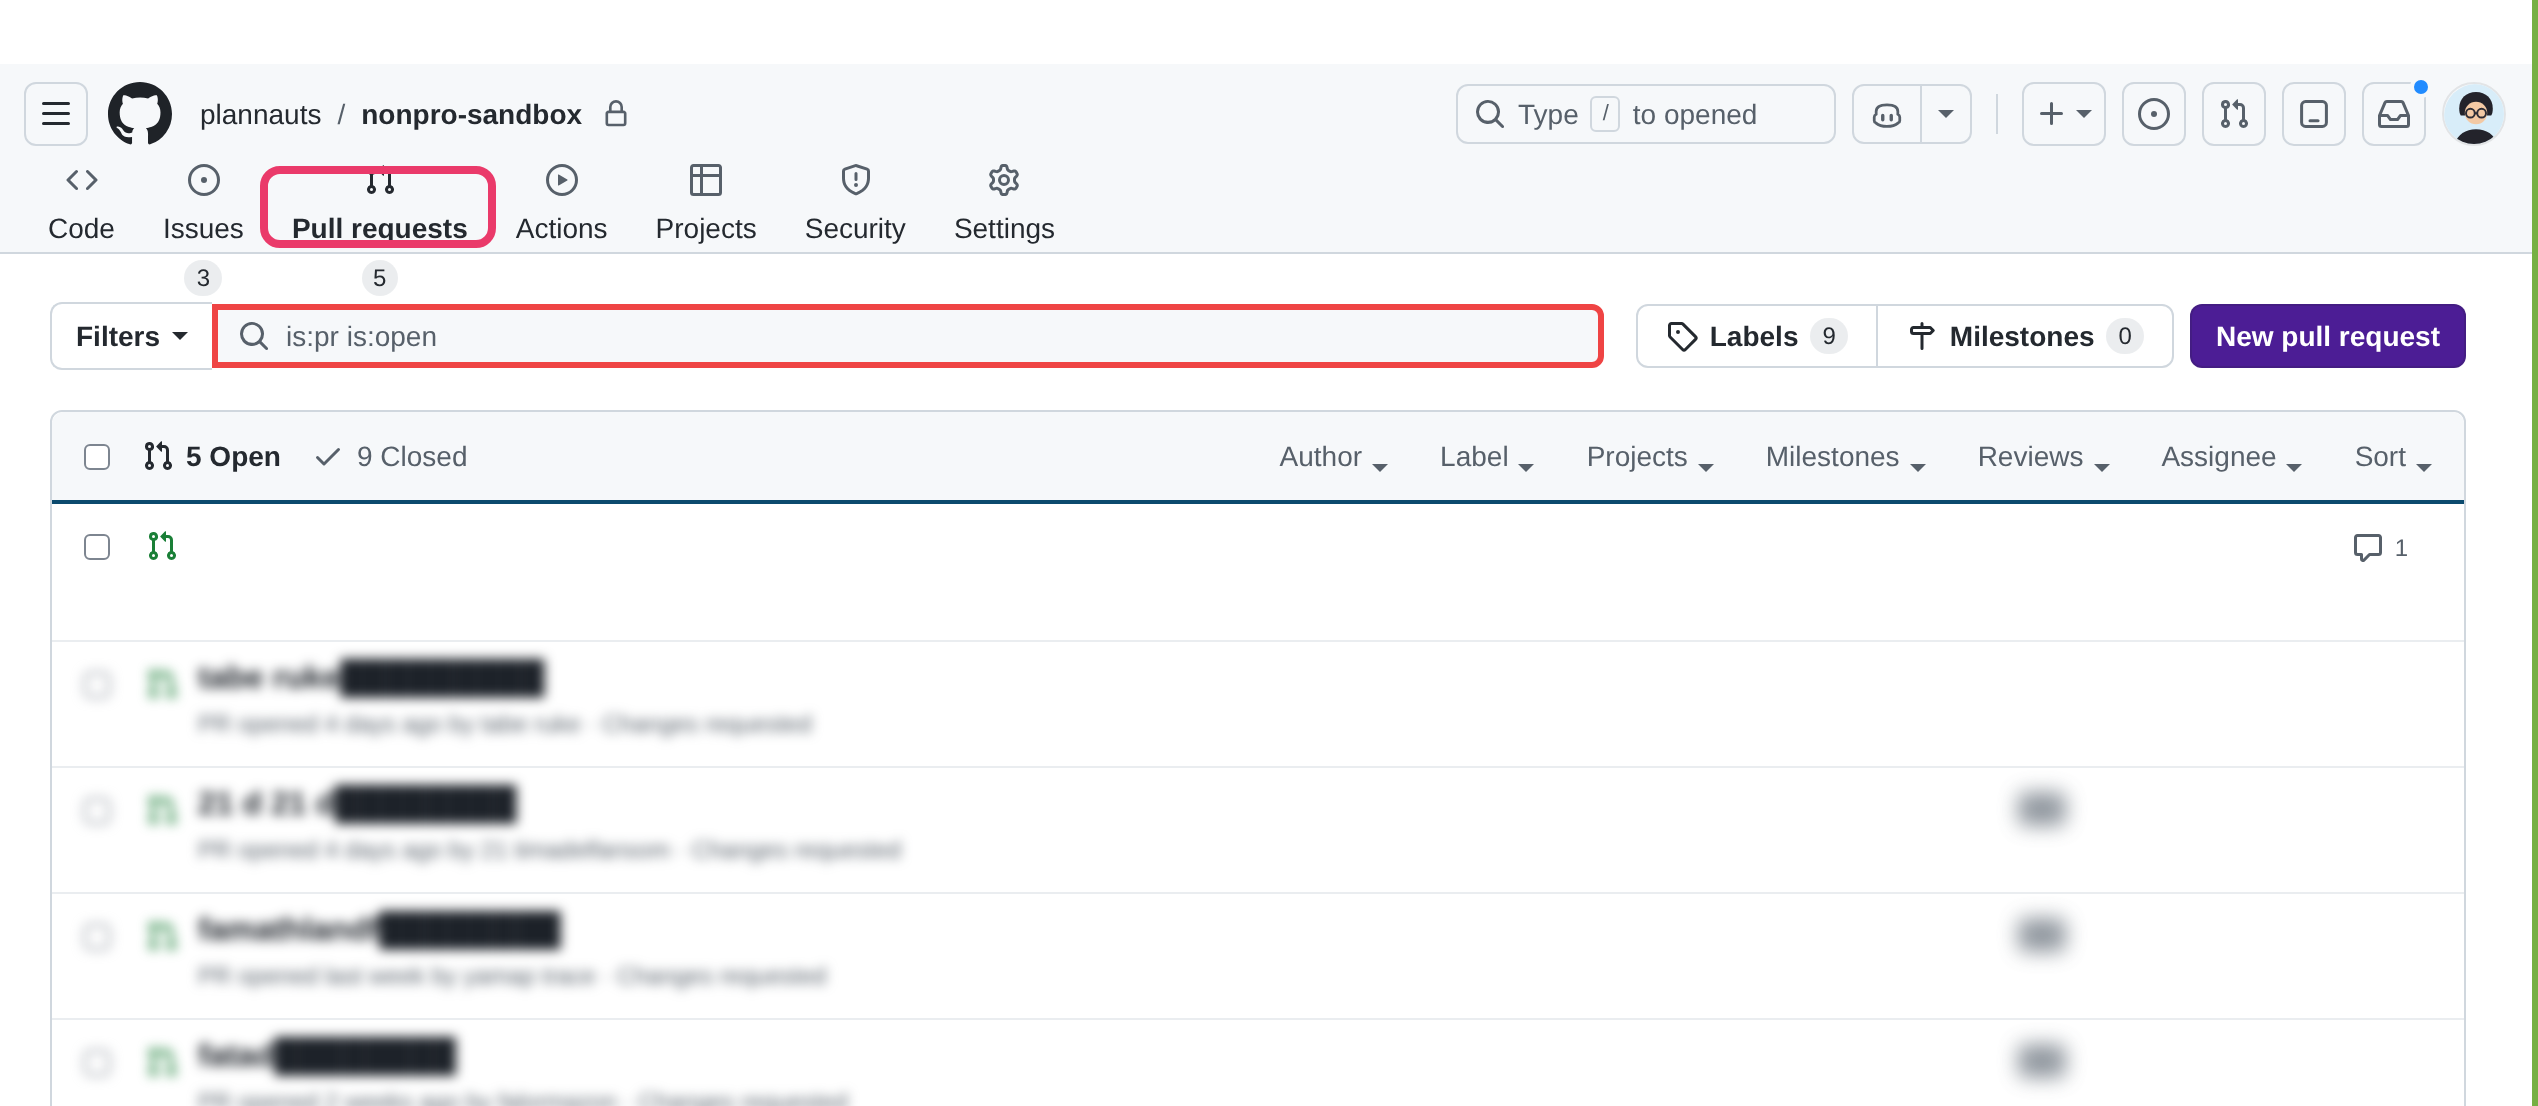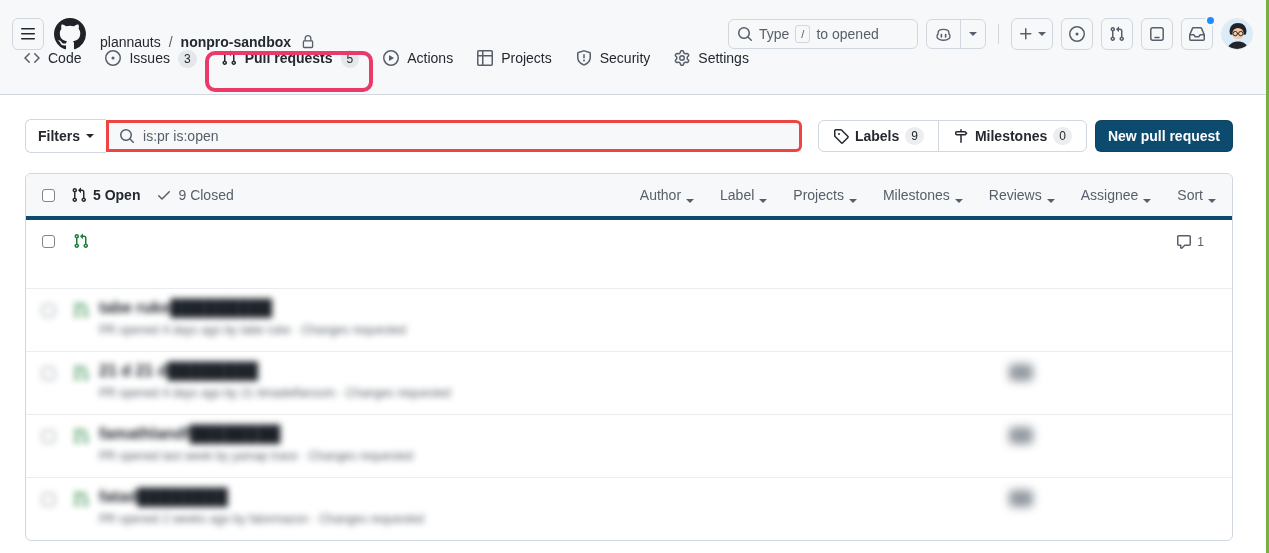--- a/index.html
+++ b/index.html
@@ -2,21 +2,21 @@
 <html><head>
 <meta charset="utf-8">
 <style>
   * { margin:0; padding:0; box-sizing:border-box; }
   html,body { background:#fff; }
   body { font-family:"Liberation Sans","DejaVu Sans",sans-serif; color:#24292f; }
   .app { position:relative; width:1269px; height:553px; background:#fff; overflow:hidden; }
 
   
   .header-wrap { background:#f6f8fa; border-bottom:1px solid #d0d7de; }
-  .topbar { display:flex; align-items:flex-end; height:50px; padding:0 16px 0 12px; gap:8px; }
+  .topbar { display:flex; align-items:center; height:50px; padding:0 16px 0 12px; gap:8px;margin-top:32px; }
   .hamburger { width:32px; height:32px; border:1px solid #d0d7de; border-radius:6px; background:transparent;
                display:flex; align-items:center; justify-content:center; color:#24292f; cursor:pointer; }
   .gh-logo { width:32px; height:32px; color:#1f2328; display:flex; align-items:center; margin-left:2px; }
   .crumb { display:flex; align-items:center; gap:8px; font-size:14px; margin-left:6px; }
   .crumb .owner { color:#24292f; text-decoration:none; }
   .crumb .sep { color:#57606a; }
   .crumb .repo { font-weight:600; color:#24292f; text-decoration:none; }
   .lock { color:#57606a; display:inline-flex; margin-left:2px; }
   .top-right { margin-left:auto; display:flex; align-items:center; gap:8px; }
   .searchbox { width:190px; height:30px; border:1px solid #d0d7de; border-radius:6px; display:flex;
@@ -29,22 +29,22 @@
   .iconbtn { height:32px; min-width:32px; border:1px solid #d0d7de; border-radius:6px; background:transparent;
              display:flex; align-items:center; justify-content:center; color:#57606a; position:relative; cursor:pointer; gap:4px; padding:0 6px; }
   .caret { width:0; height:0; border-left:4px solid transparent; border-right:4px solid transparent;
            border-top:4px solid currentColor; display:inline-block; }
   .dot-unread { position:absolute; top:-4px; right:-4px; width:11px; height:11px; border-radius:50%;
                 background:#218bff; border:2px solid #f6f8fa; }
   .avatar { width:32px; height:32px; border-radius:50%; overflow:hidden; border:1px solid rgba(0,0,0,.08); cursor:pointer; flex:none; }
 
   
   .repo-nav { display:flex; align-items:stretch; height:44px; padding:0 16px; }
-  .tab { display:flex; align-items:flex-start; gap:8px; padding:0 8px; margin-right:8px; font-size:14px;
-         color:#24292f; text-decoration:none; position:relative; cursor:pointer; }
+  .tab { display:flex; align-items:center; gap:8px; padding:0 8px; margin-right:8px; font-size:14px;
+         color:#24292f; text-decoration:none; position:relative; cursor:pointer;flex-direction:column; }
   .tab .tico { color:#57606a; display:inline-flex; }
   .tab.selected { font-weight:600; }
   .tab.selected .tico { color:#24292f; }
   .counter { background:rgba(175,184,193,.25); border-radius:2em; padding:0 6px; font-size:12px; font-weight:400;
              line-height:18px; min-width:18px; text-align:center; color:#24292f; }
   .annotation-box { position:absolute; top:1px; bottom:2px; left:-8px; right:-6px; border:4px solid #ea3a6a;
                     border-radius:10px; pointer-events:none; z-index:5; }
 
   
   .main { padding:24px 36px 0 25px; }
@@ -52,26 +52,26 @@
   .filters-btn { height:32px; background:#f6f8fa; border:1px solid #d0d7de; border-right:none;
                  border-radius:6px 0 0 6px; padding:16px 12px; font-size:14px; font-weight:600; color:#24292f;
                  display:flex; align-items:center; gap:6px; cursor:pointer; background:#fff; }
   .query-input { flex:1; height:32px; border:3px solid #ef4444; border-radius:0 6px 6px 0; background:#f6f8fa;
                  display:flex; align-items:center; gap:8px; padding:0 10px; color:#57606a; font-size:14px; margin-right:16px; }
   .lm-group { display:flex; height:32px; border:1px solid #d0d7de; border-radius:6px; overflow:hidden; background:#fff; margin-right:8px; }
   .lm-item { display:flex; align-items:center; gap:6px; padding:0 14px; font-size:14px; font-weight:600;
              color:#24292f; background:transparent; border:none; cursor:pointer; }
   .lm-item + .lm-item { border-left:1px solid #d0d7de; }
   .lm-item .tico { color:#24292f; display:inline-flex; }
-  .new-pr-btn { height:32px; background:#0c4a6e; color:#fff; border:1px solid rgba(27,31,36,.15);
+  .new-pr-btn { height:32px; background:#4c1d95; color:#fff; border:1px solid rgba(27,31,36,.15);
                 border-radius:6px; font-size:14px; font-weight:600; padding:0 12px; cursor:pointer; }
 
   
   .list-box { width:1208px; margin-top:20px; border:1px solid #d0d7de; border-radius:6px; background:#fff; }
-  .list-header { background:#f6f8fa; border-bottom:4px solid #0c4a6e; border-radius:6px 6px 0 0;
+  .list-header { background:#f6f8fa; border-bottom:2px solid #0c4a6e; border-radius:6px 6px 0 0;
                  display:flex; align-items:center; height:46px; padding:0 16px; }
   .cb { width:13px; height:13px; border:1px solid #7d8590; border-radius:3px; background:#fff; flex:none; cursor:pointer; }
   .state-tabs { display:flex; align-items:center; gap:16px; margin-left:16px; }
   .state-open { display:flex; align-items:center; gap:6px; font-size:14px; font-weight:600; color:#24292f; text-decoration:none; }
   .state-open .tico { color:#24292f; display:inline-flex; }
   .state-closed { display:flex; align-items:center; gap:6px; font-size:14px; color:#57606a; text-decoration:none; }
   .hdr-dropdowns { margin-left:auto; display:flex; align-items:center; gap:26px; }
   .dd { display:flex; align-items:flex-end; gap:5px; font-size:14px; color:#57606a; background:none; border:none; cursor:pointer; }
 
   .pr-row { position:relative; display:flex; padding:10px 16px 12px; border-top:1px solid #d8dee4; }

